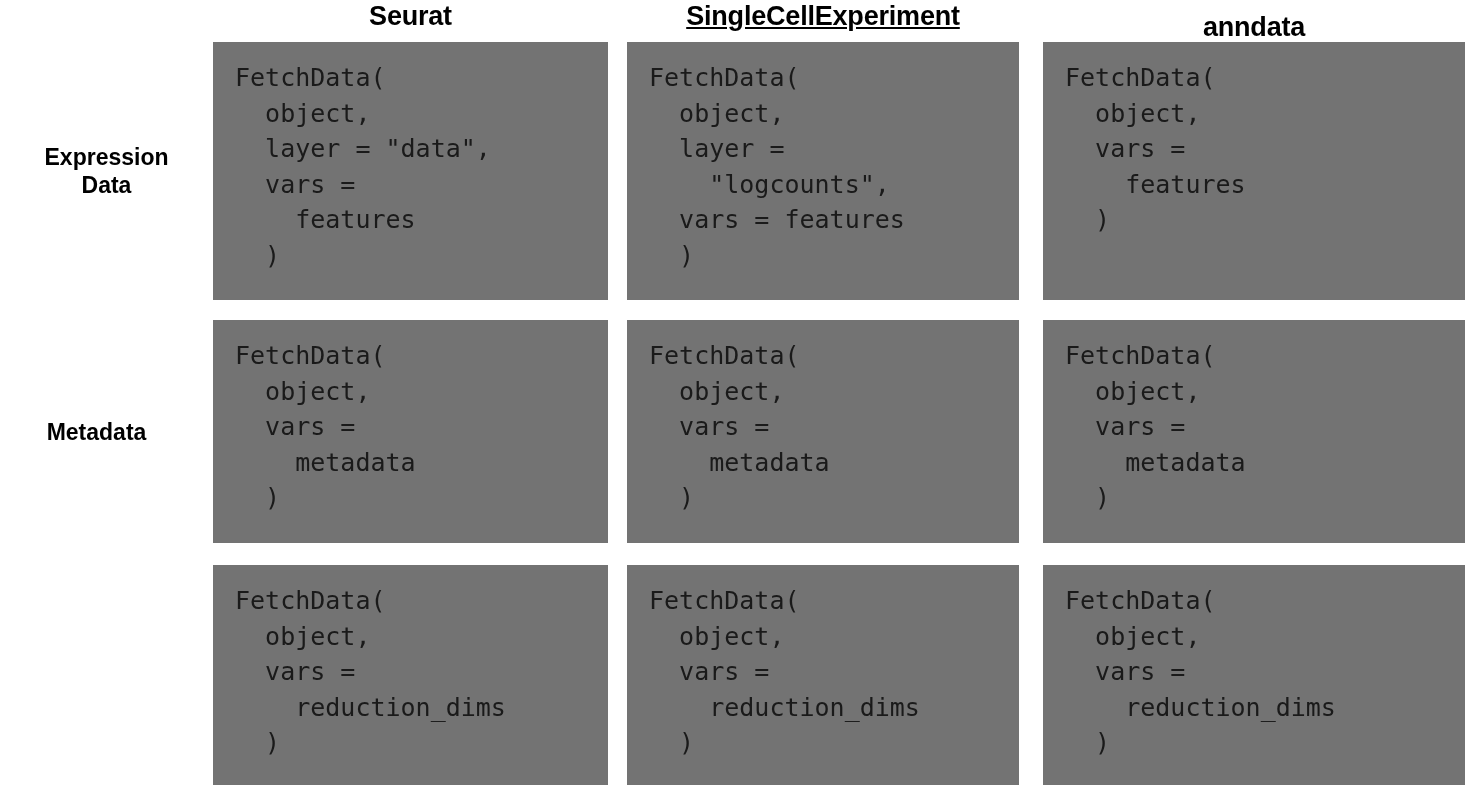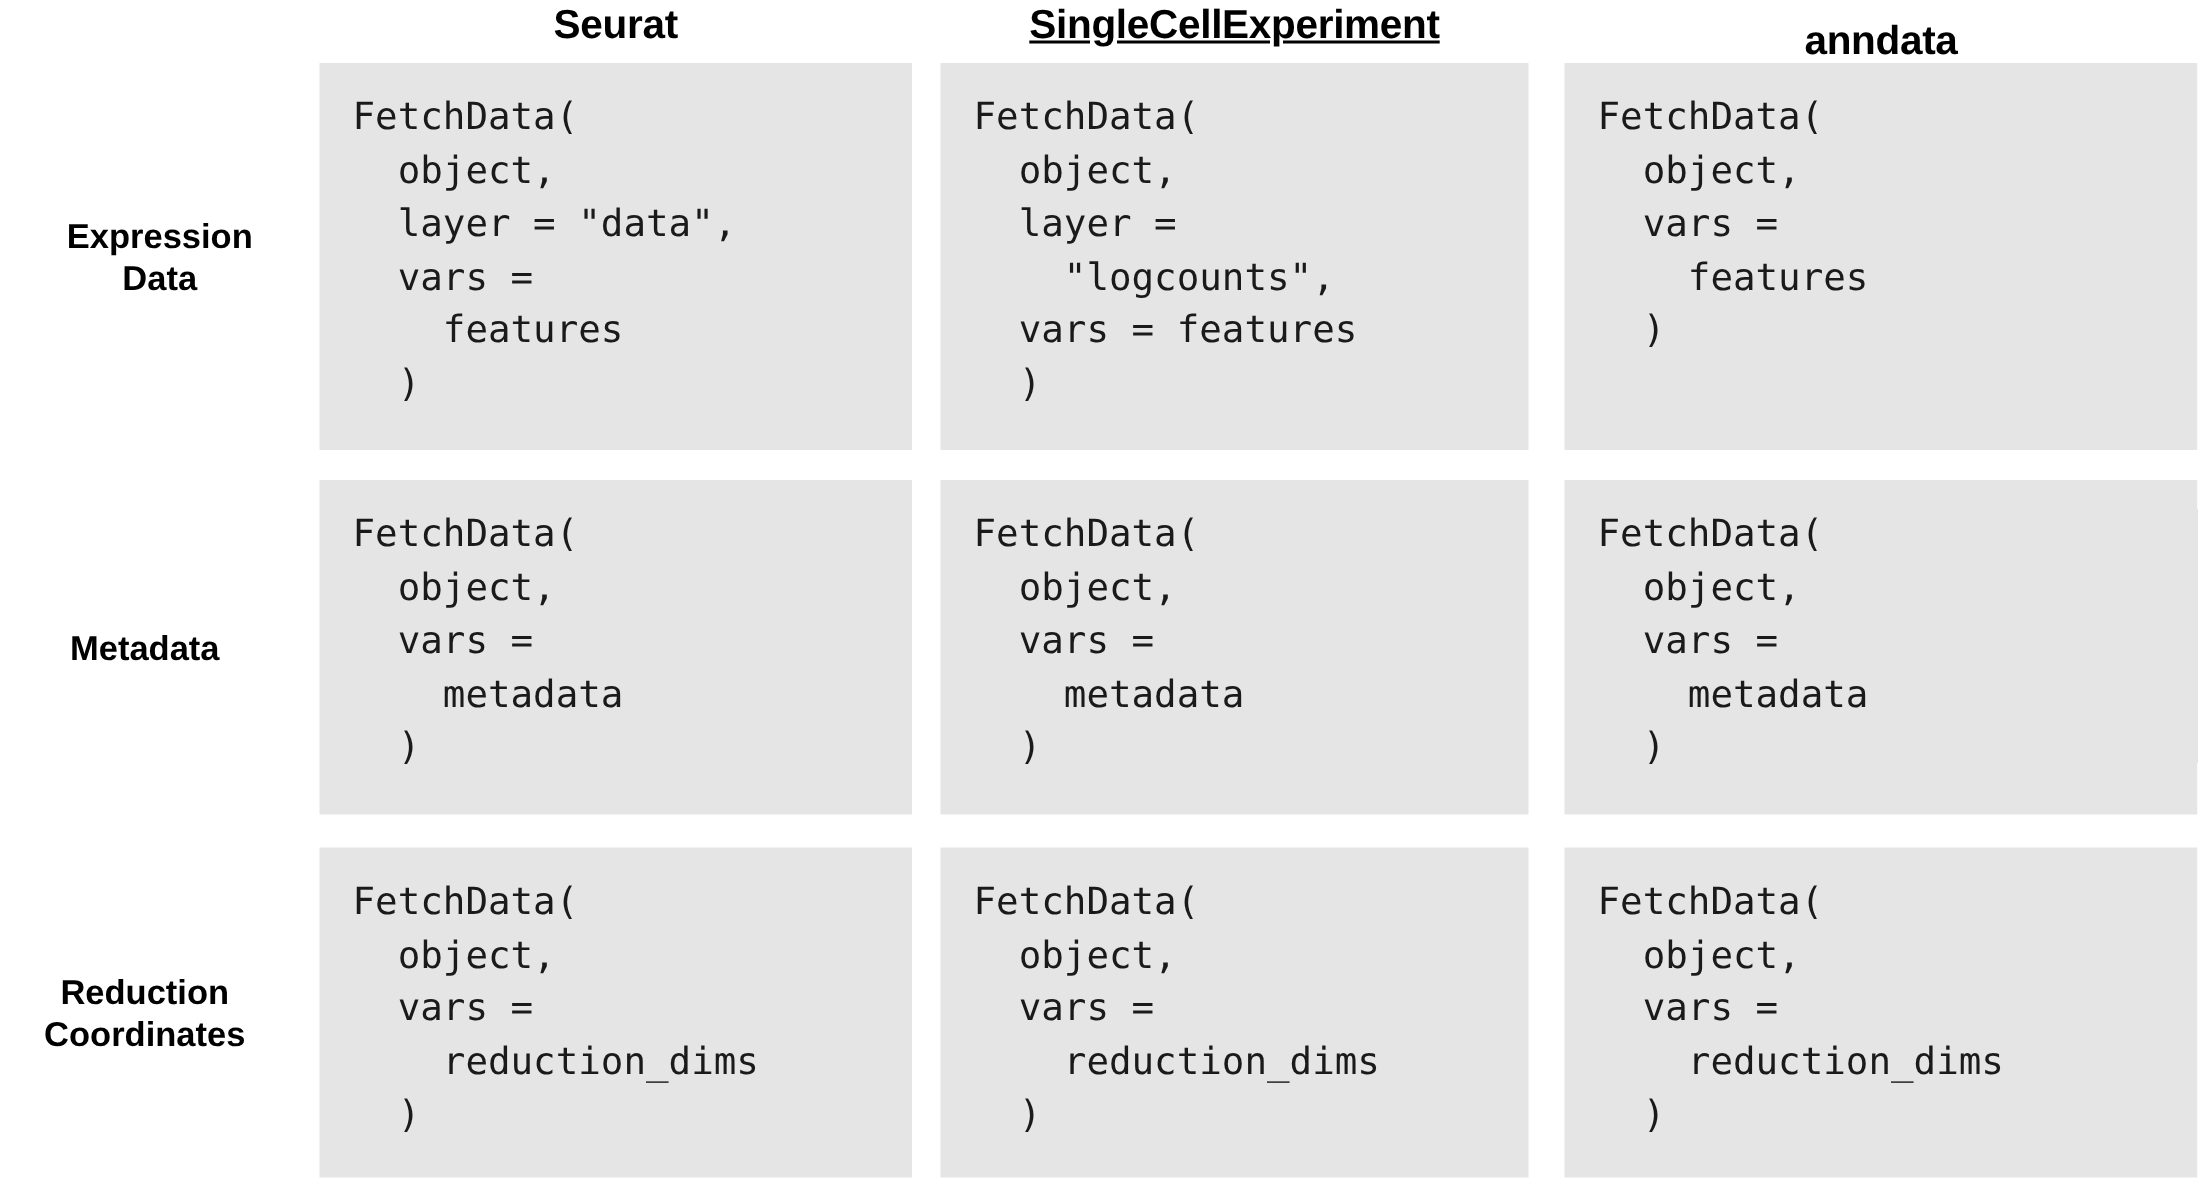--- a/index.html
+++ b/index.html
@@ -54,21 +54,21 @@
     text-align: center;
     padding-right: 20px;
     white-space: pre-line;
   }
   .row-label.r1 { grid-row: 2; padding-left: 20px; }
   .row-label.r2 { grid-row: 4; }
   .row-label.r3 { grid-row: 6; }
 
   
   .code-cell {
-    background: #e5e5e5;
+    background: #737373;
     padding: 18px 14px 10px 22px;
     overflow: hidden;
   }
   .code-cell pre {
     font-family: "DejaVu Sans Mono", monospace;
     font-size: 25px;
     line-height: 35.5px;
     color: #1a1a1a;
     white-space: pre;
     letter-spacing: 0px;
@@ -101,24 +101,20 @@
   <div class="col-header h3">
     <span>anndata</span>
   </div>
 
   <div class="row-label r1">
     <span>Expression
 Data</span>
   </div>
   <div class="row-label r2">
     <span>Metadata</span>
-  </div>
-  <div class="row-label r3">
-    <span>Reduction
-Coordinates</span>
   </div>
 
   <div class="code-cell c-r1c1">
     <pre>FetchData(
   object,
   layer = "data",
   vars =
     features
   )</pre>
   </div>

